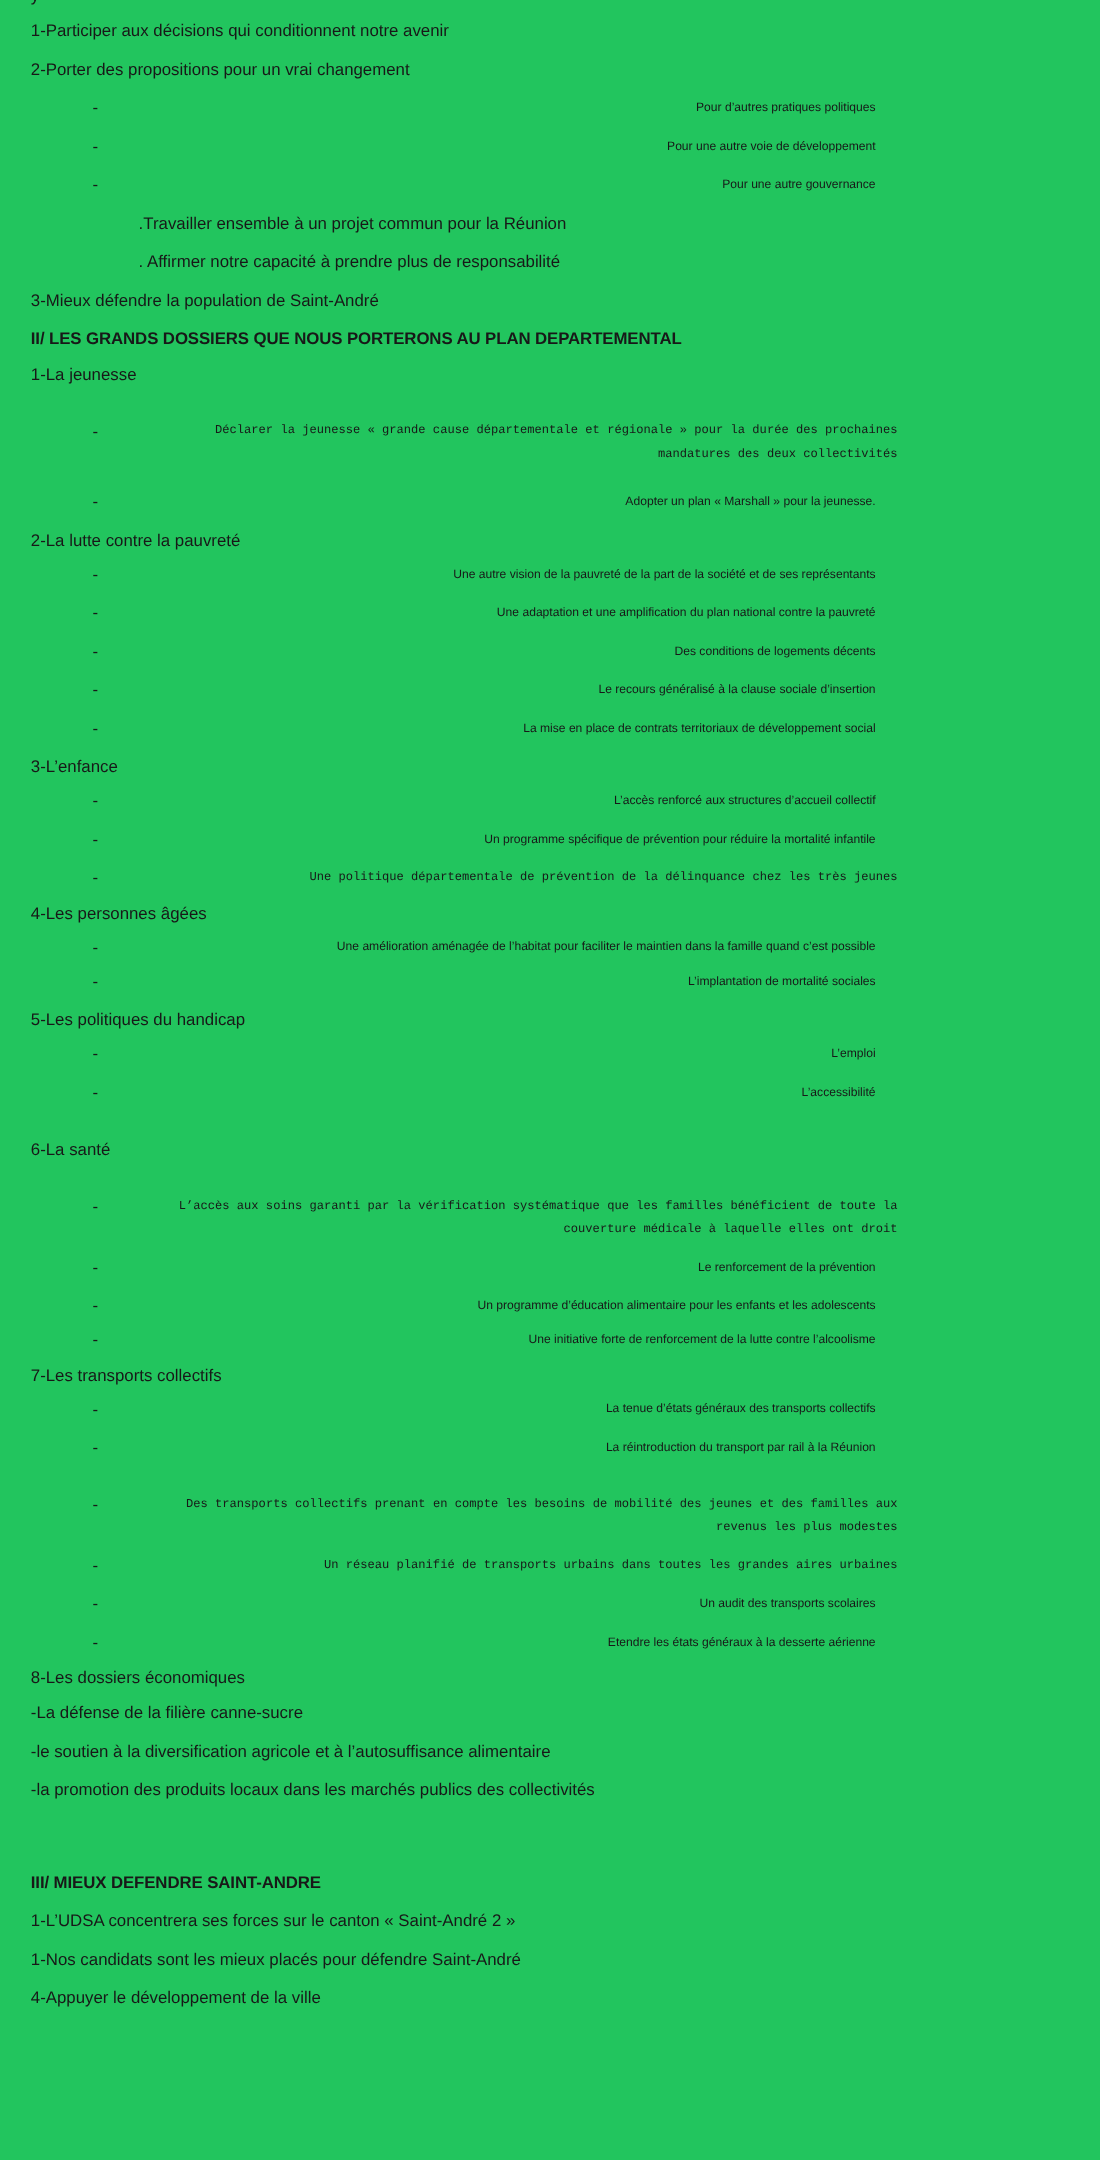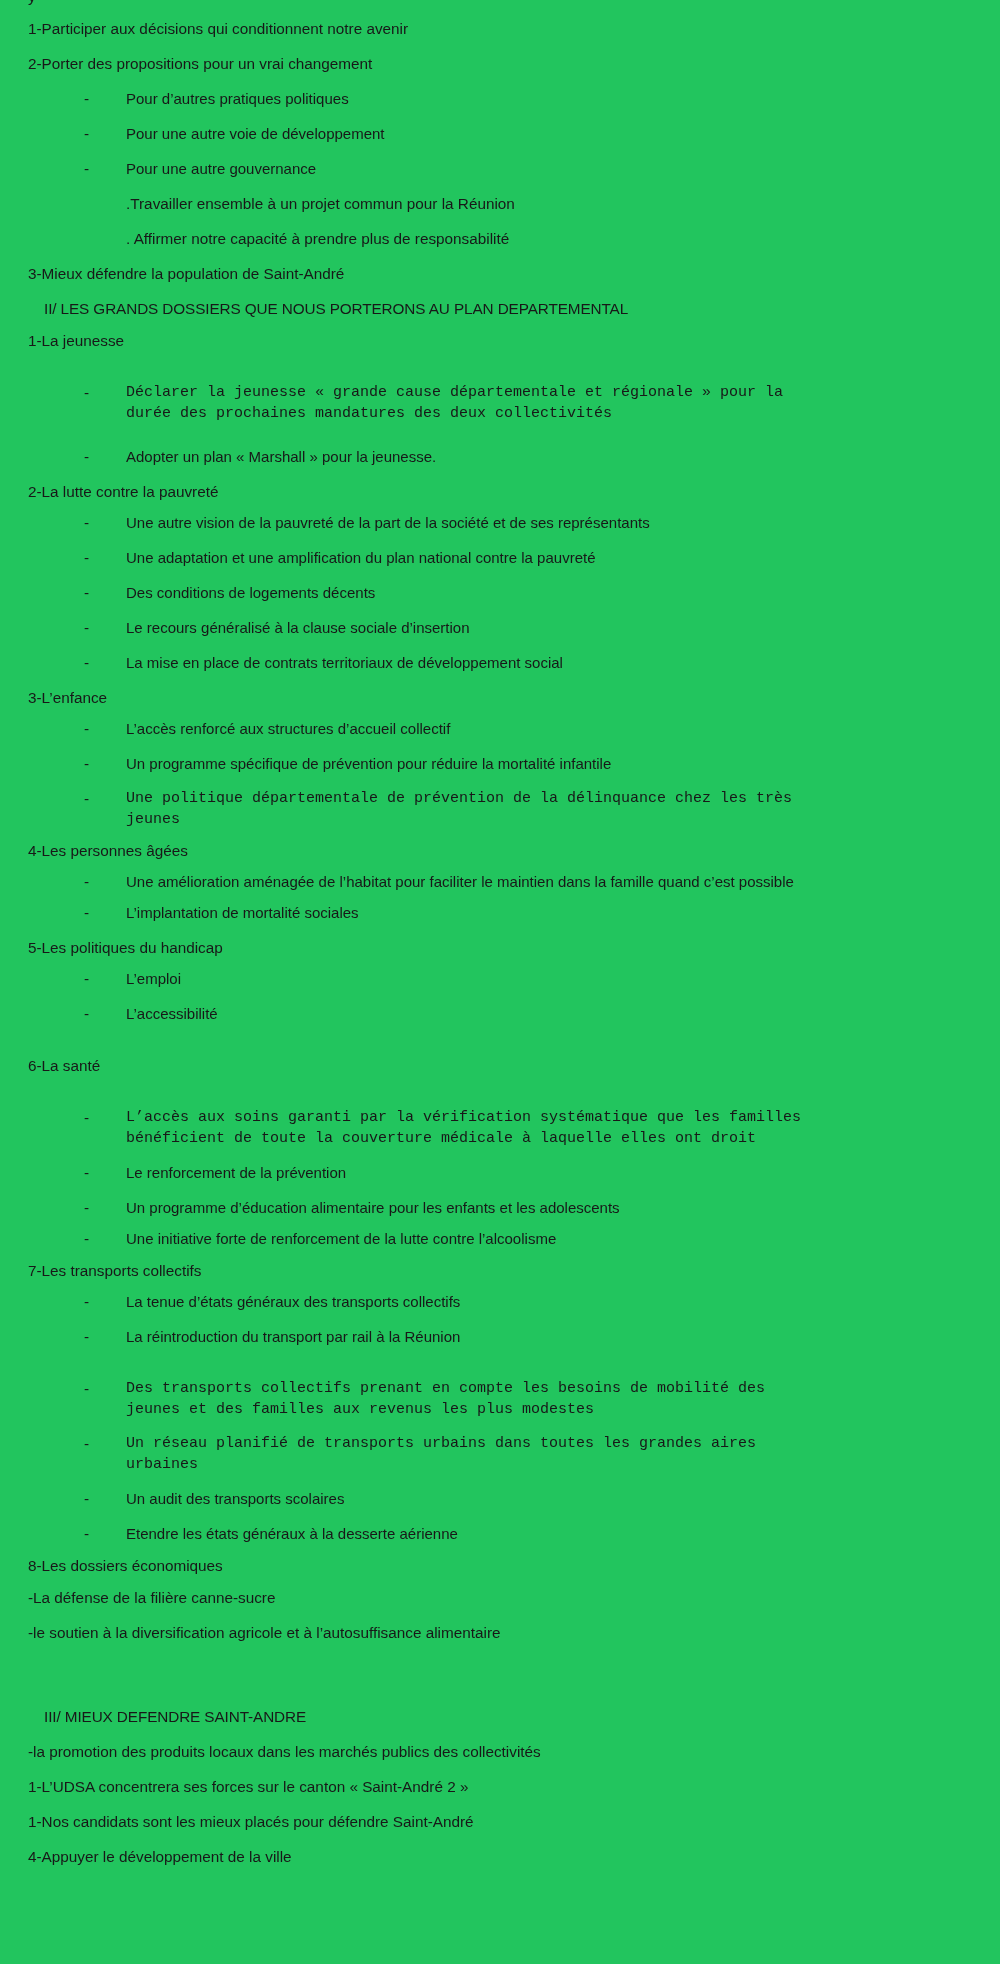--- a/index.html
+++ b/index.html
@@ -43,44 +43,45 @@
     letter-spacing: 0.0px;
     white-space: normal;
   }
   
   .lvl0 {
     margin-left: 0;
     margin-top: 13px;
   }
   .lvl0.tight { margin-top: 10px; }
   .heading {
-    font-weight: normal;
-    margin-top: 13px;
-    margin-left: 16px;
+    font-weight: bold;
+    margin-top: 13px;
+    margin-left: 0;
     font-size: 15.3px;
     line-height: 22px;
     letter-spacing: -0.1px;
   }
   
   .bullet {
     display: flex;
     margin-left: 56px;
     margin-top: 13px;
   }
   .bullet .dash {
     width: 42px;
     flex: 0 0 42px;
     font-size: 15.3px;
     line-height: 22px;
   }
   .bullet .btxt {
     flex: 1 1 auto;
-    font-size: 15px;
+    font-size: 11px;
     line-height: 21px;
     max-width: 670px;
+    text-align: right;
   }
   .bullet.wide .btxt { max-width: 690px; font-family: Liberation Mono, monospace; }
   
   .subdot {
     margin-left: 98px;
     margin-top: 13px;
   }
   .gap-lg { margin-top: 30px; }
   .gap-md { margin-top: 22px; }
   .gap-sm { margin-top: 9px; }
@@ -231,21 +232,21 @@
   </div>
   <div class="bullet">
     <span class="dash">-</span>
     <span class="btxt">Etendre les états généraux à la desserte aérienne</span>
   </div>
 
   <p class="line lvl0 tight">8-Les dossiers économiques</p>
 
   <p class="line lvl0 tight">-La défense de la filière canne-sucre</p>
   <p class="line lvl0">-le soutien à la diversification agricole et à l’autosuffisance alimentaire</p>
+  <p class="line lvl0">-la promotion des produits locaux dans les marchés publics des collectivités</p>
+
   <p class="line heading" style="margin-top:62px;">III/ MIEUX DEFENDRE SAINT-ANDRE</p>
-
-  <p class="line lvl0">-la promotion des produits locaux dans les marchés publics des collectivités</p>
 
   <p class="line lvl0">1-L’UDSA concentrera ses forces sur le canton « Saint-André 2 »</p>
   <p class="line lvl0">1-Nos candidats sont les mieux placés pour défendre Saint-André</p>
   <p class="line lvl0">4-Appuyer le développement de la ville</p>
 
 </div>
 
 </body></html>

